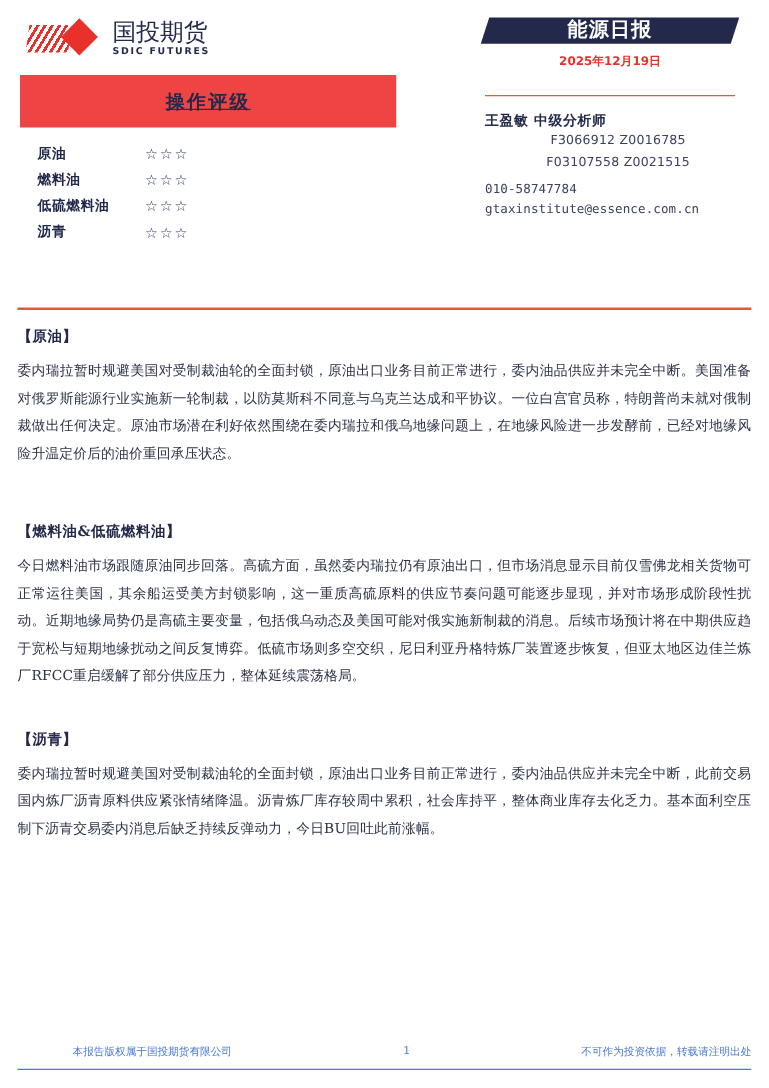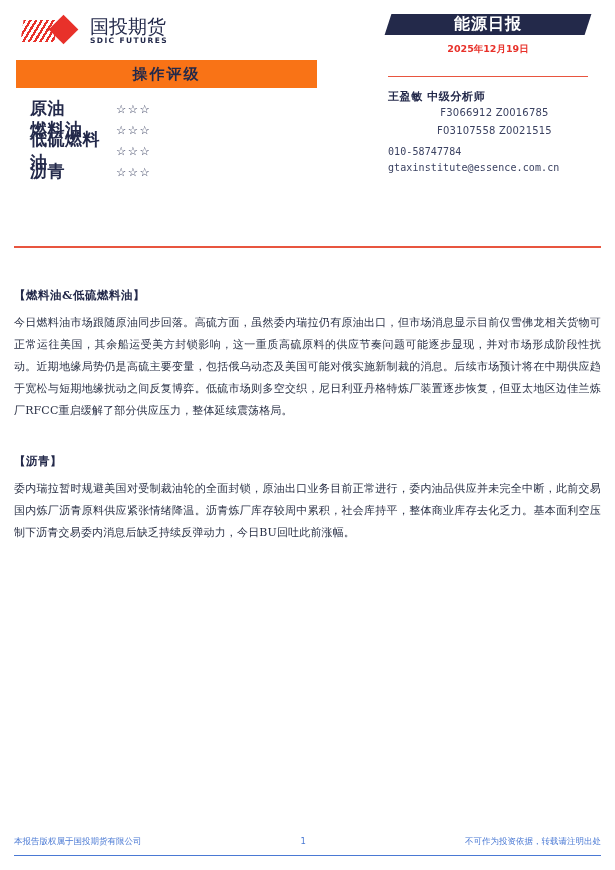--- a/index.html
+++ b/index.html
@@ -98,25 +98,26 @@
     font-weight: bold;
     color: #23294a;
     letter-spacing: 1.4px;
     margin-top: 1px;
   }
 
   
   .rating-banner {
     margin-top: 12px;
     width: 301px;
-    height: 28px;
-    background: #f97316;
+    height: 42px;
+    background: #ef4444;
     display: flex;
     align-items: center;
     justify-content: center;
+    text-decoration: underline;
   }
   .rating-banner-title {
     font-family: "DejaVu Serif", "Liberation Serif", serif;
     font-size: 15px;
     font-weight: bold;
     color: #23294a;
     letter-spacing: 2px;
   }
 
   
@@ -125,21 +126,21 @@
     margin-left: 14px;
   }
   .rating-row {
     display: flex;
     align-items: center;
     height: 19px;
     margin-bottom: 2px;
   }
   .rating-name {
     font-family: "DejaVu Serif", "Liberation Serif", serif;
-    font-size: 17px;
+    font-size: 11px;
     font-weight: bold;
     color: #23294a;
     width: 86px;
     flex: 0 0 auto;
     letter-spacing: 0.5px;
   }
   .rating-stars {
     font-size: 11.5px;
     color: #3a4161;
     letter-spacing: 1.5px;
@@ -278,20 +279,21 @@
     background: #4a79d4;
     margin-top: 4px;
   }
   .footer-row {
     display: flex;
     justify-content: space-between;
     color: #4a79d4;
     font-family: "DejaVu Sans", "Liberation Sans", sans-serif;
     font-size: 8.5px;
     padding-bottom: 3px;
+    margin-left: 44px;
   }
   .footer-left  { flex: 0 0 auto; }
   .footer-center{ flex: 1 1 auto; text-align: center; }
   .footer-right { flex: 0 0 auto; }
 </style>
 </head>
 <body>
 
 <div class="page">
 
@@ -353,20 +355,24 @@
         <div class="contact-line">010-58747784</div>
         <div class="contact-line">gtaxinstitute@essence.com.cn</div>
       </div>
     </div>
   </div>
 
   <div class="header-rule"></div>
 
   <div class="body">
 
+    <div class="section">
+      <div class="section-title">【原油】</div>
+      <div class="section-body">委内瑞拉暂时规避美国对受制裁油轮的全面封锁，原油出口业务目前正常进行，委内油品供应并未完全中断。美国准备对俄罗斯能源行业实施新一轮制裁，以防莫斯科不同意与乌克兰达成和平协议。一位白宫官员称，特朗普尚未就对俄制裁做出任何决定。原油市场潜在利好依然围绕在委内瑞拉和俄乌地缘问题上，在地缘风险进一步发酵前，已经对地缘风险升温定价后的油价重回承压状态。</div>
+    </div>
 
     <div class="gap-md"></div>
 
     <div class="section">
       <div class="section-title">【燃料油&amp;低硫燃料油】</div>
       <div class="section-body">今日燃料油市场跟随原油同步回落。高硫方面，虽然委内瑞拉仍有原油出口，但市场消息显示目前仅雪佛龙相关货物可正常运往美国，其余船运受美方封锁影响，这一重质高硫原料的供应节奏问题可能逐步显现，并对市场形成阶段性扰动。近期地缘局势仍是高硫主要变量，包括俄乌动态及美国可能对俄实施新制裁的消息。后续市场预计将在中期供应趋于宽松与短期地缘扰动之间反复博弈。低硫市场则多空交织，尼日利亚丹格特炼厂装置逐步恢复，但亚太地区边佳兰炼厂RFCC重启缓解了部分供应压力，整体延续震荡格局。</div>
     </div>
 
     <div class="gap-sm"></div>
 

